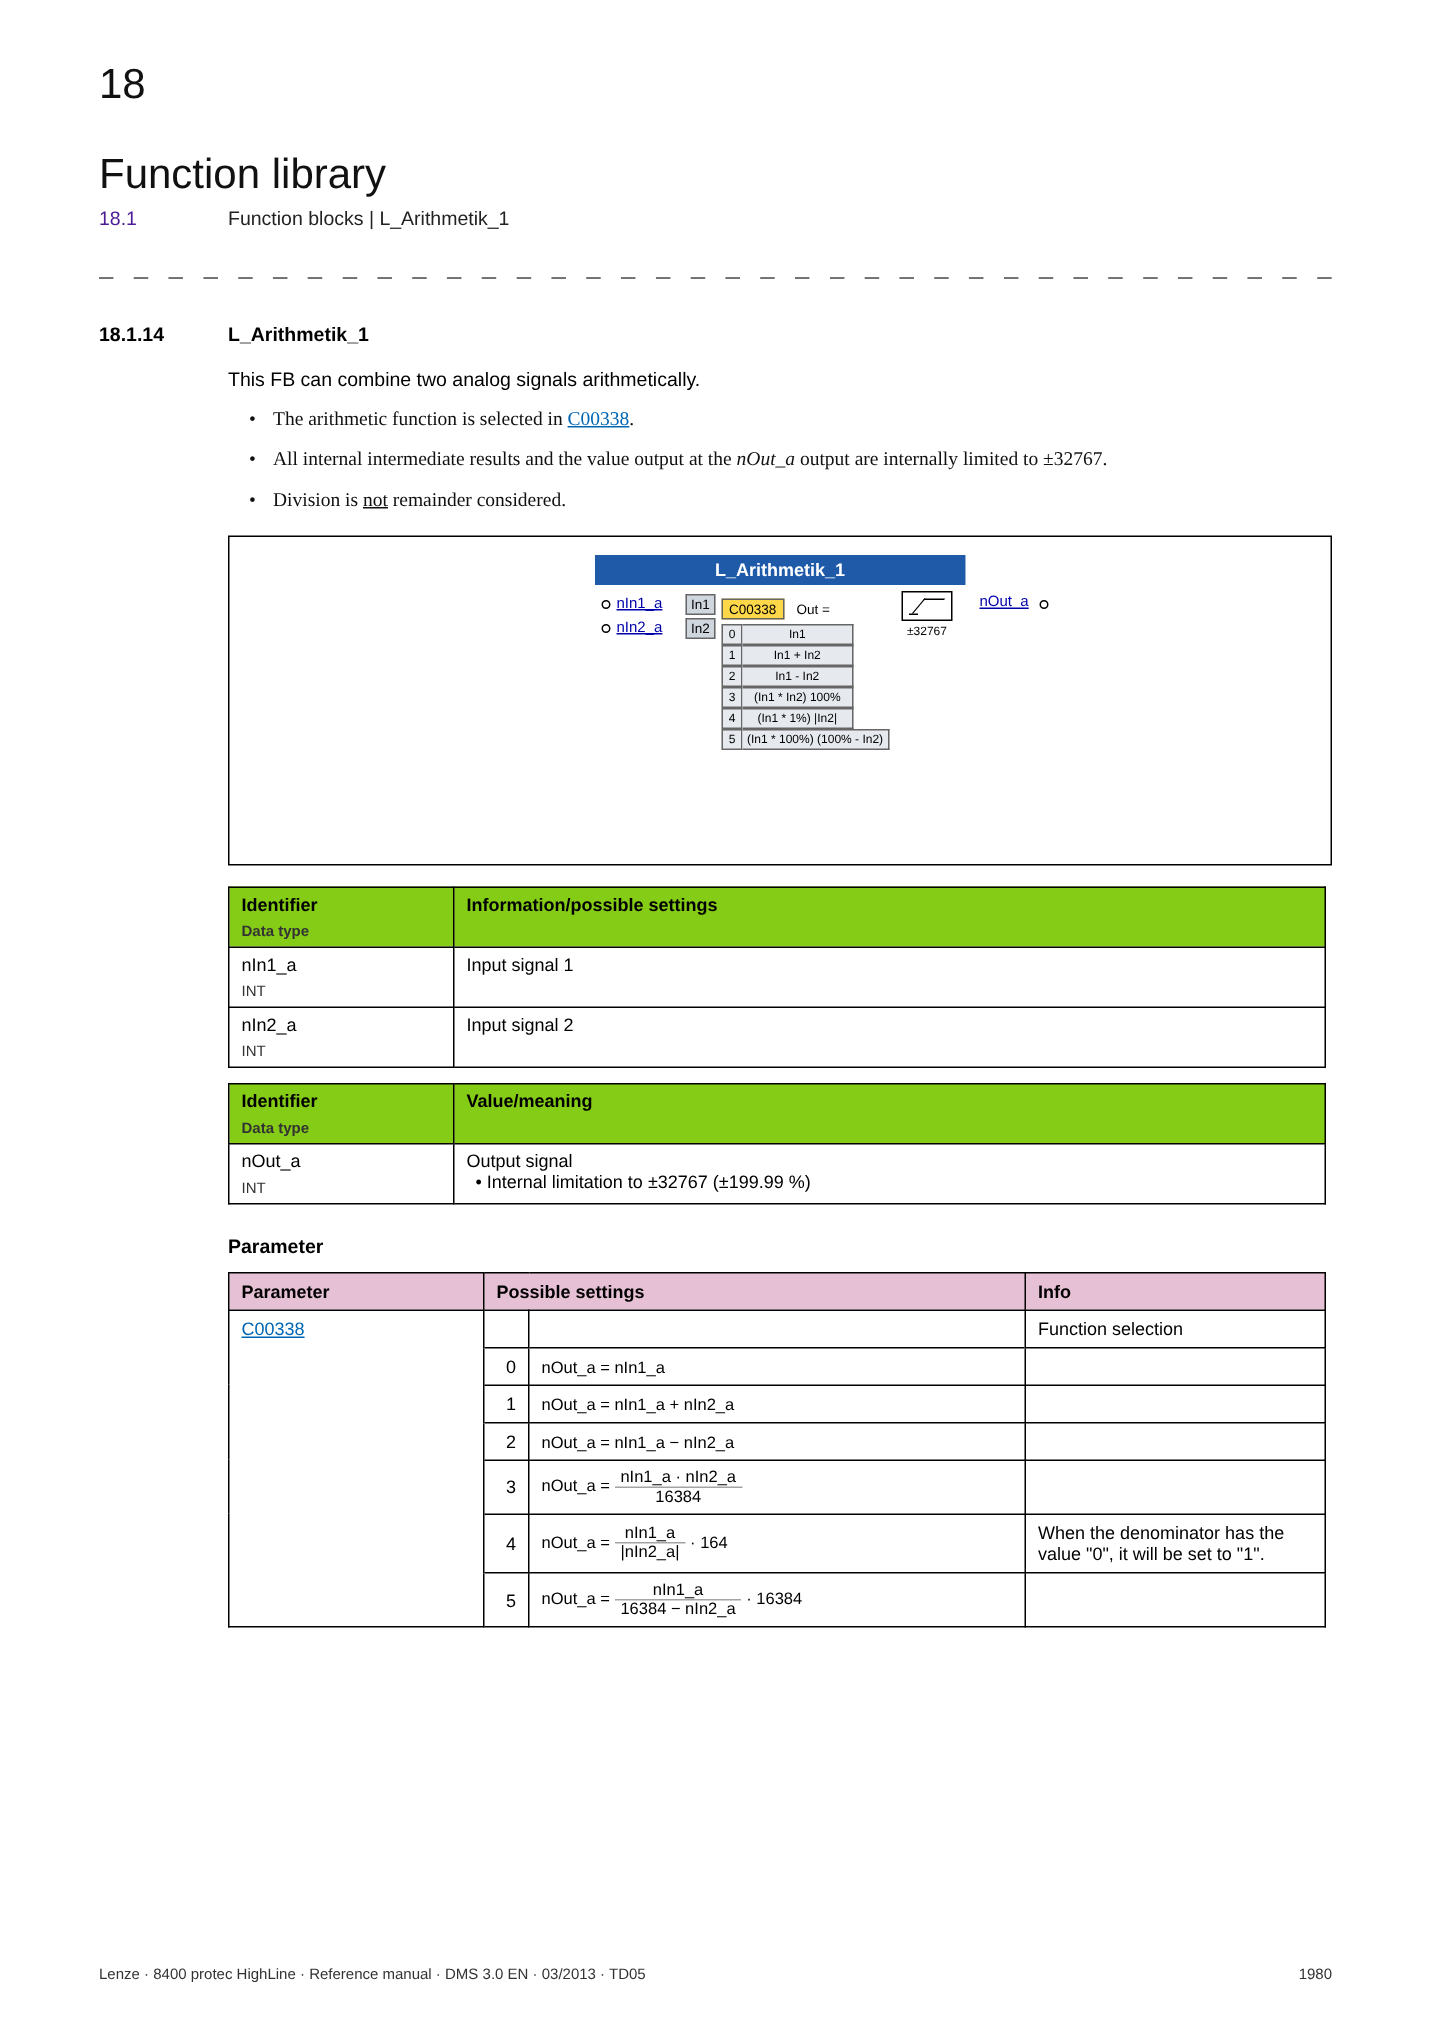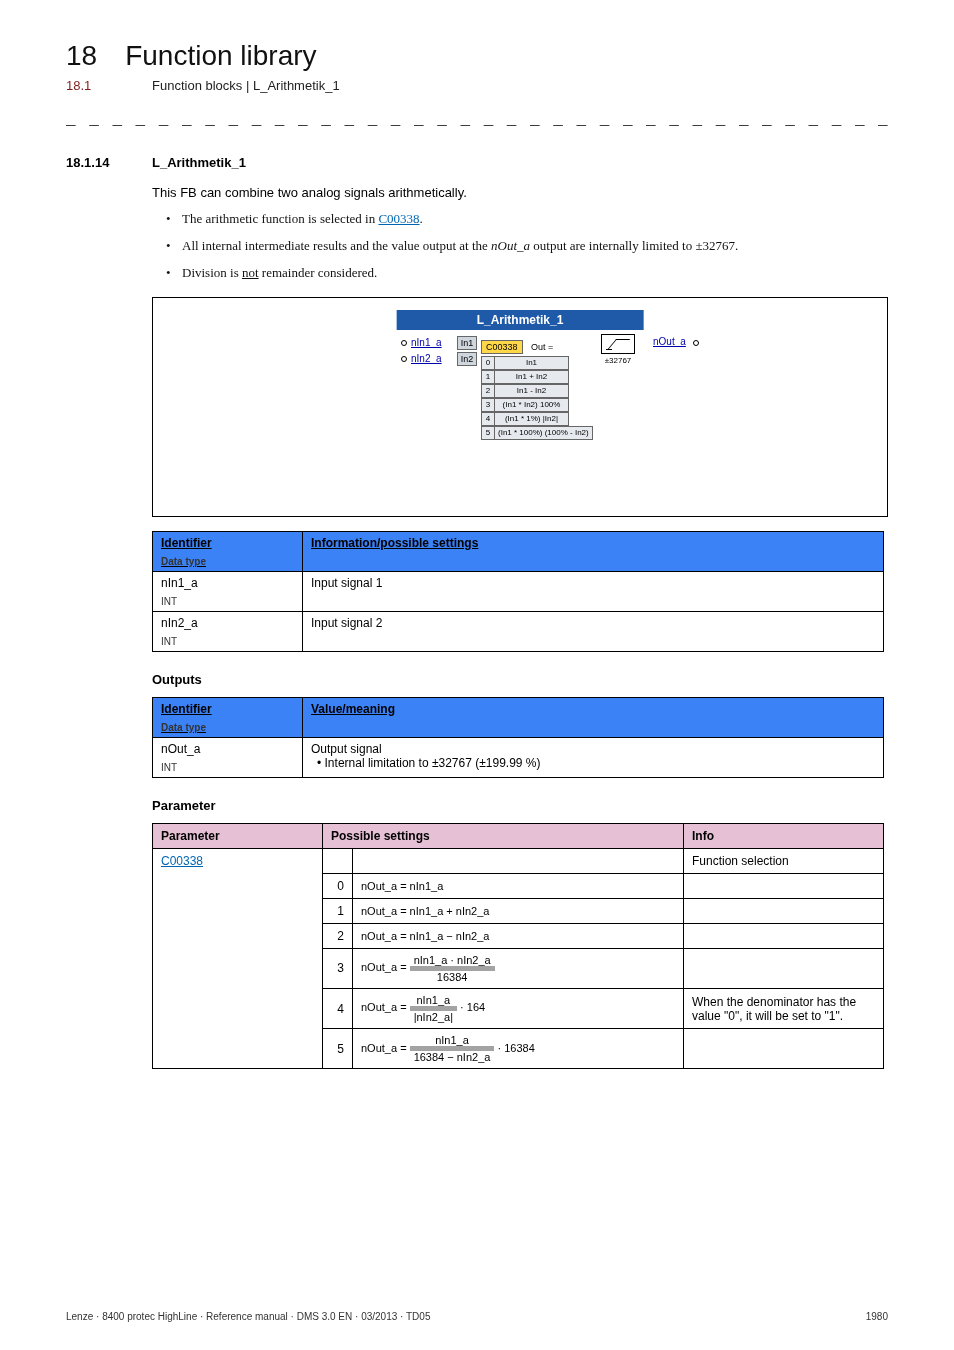--- a/index.html
+++ b/index.html
@@ -8,25 +8,25 @@
     height: 1350px;
     background: #fff;
     font-family: "Segoe UI", "Helvetica Neue", Arial, sans-serif;
     color: #000;
     position: relative;
     overflow: hidden;
   }
   .page {
     padding: 40px 66px 30px 66px;
   }
-  .top-header { display: flex; align-items: flex-start; gap: 28px; }
+  .top-header { display: flex; align-items: flex-start; gap: 28px; flex-direction: column; }
   .chapter-num { font-size: 28px; font-weight: 400; color: #111; }
   .chapter-title { font-size: 28px; font-weight: 400; color: #111; }
   .sub-row { display: flex; align-items: baseline; gap: 28px; margin-top: 6px; }
-  .sub-num { font-size: 13px; color: #7f1d1d; width: 58px; }
+  .sub-num { font-size: 13px; color: #4c1d95; width: 58px; }
   .sub-title { font-size: 13px; color: #222; }
   .dashes {
     margin-top: 18px;
     font-family: "Courier New", monospace;
     font-size: 16px;
     letter-spacing: 2px;
     color: #000;
     white-space: nowrap;
     overflow: hidden;
   }
@@ -72,39 +72,39 @@
   .diag-out { position: absolute; top: 38px; left: 500px; font-size: 10px; color: #00a; text-decoration: underline; }
   .diag-out-circ { width: 6px; height: 6px; border-radius: 50%; border: 1px solid #000; background: #fff; position: absolute; top: 42px; left: 540px; }
 
   .subhead { margin-top: 20px; margin-left: 86px; font-weight: 700; font-size: 13px; }
   table.io {
     margin-top: 10px; margin-left: 86px;
     border-collapse: collapse; width: 732px;
     font-size: 12px;
   }
   table.io th, table.io td { border: 1px solid #000; padding: 4px 8px; vertical-align: top; }
-  table.io th { background: #3b82f6; font-weight: 700; text-align: left; text-decoration: underline; }
+  table.io th { background: #84cc16; font-weight: 700; text-align: left; }
   .dtype { font-size: 10px; text-align: left; color: #333; margin-top: 6px; }
   .idcol { width: 150px; }
 
   table.param {
     margin-top: 10px; margin-left: 86px;
     border-collapse: collapse; width: 732px;
     font-size: 12px;
   }
   table.param th, table.param td { border: 1px solid #000; padding: 5px 8px; vertical-align: middle; }
   table.param th { background: #e6c0d4; font-weight: 700; text-align: left; }
   .param-l { width: 170px; }
   .param-idx { width: 30px; text-align: right; vertical-align: middle; }
   .param-set { }
   .param-info { width: 200px; }
   .no-top { border-top: none !important; }
   .no-bot { border-bottom: none !important; }
   .frac { display: inline-block; text-align: center; vertical-align: middle; font-size: 11px; }
-  .frac .num { border-bottom: 5px solid #a3a3a3; padding: 0 4px; display: block; line-height: 1.1; }
+  .frac .num { border-bottom: 1px solid #a3a3a3; padding: 0 4px; display: block; line-height: 1.1; }
   .frac .den { padding: 0 4px; display: block; line-height: 1.1; }
   .eqn { font-family: "Segoe UI", Arial, sans-serif; font-size: 11px; white-space: nowrap; }
 
   .footer { position: absolute; bottom: 28px; left: 66px; right: 66px; font-size: 10px; color: #333; display: flex; justify-content: space-between; }
 </style>
 </head>
 <body>
 
 <div class="page">
 
@@ -206,21 +206,20 @@
       <td><span>nIn1_a</span><div class="dtype">INT</div></td>
       <td>Input signal 1</td>
     </tr>
     <tr>
       <td><span>nIn2_a</span><div class="dtype">INT</div></td>
       <td>Input signal 2</td>
     </tr>
   </tbody>
     </table>
 
-  <div class="subhead">Outputs</div>
   <table class="io">
     <tbody>
         <tr>
       <th class="idcol">
         <span>Identifier</span>
         <div class="dtype">Data type</div>
       </th>
       <th>Value/meaning</th>
     </tr>
     <tr>

